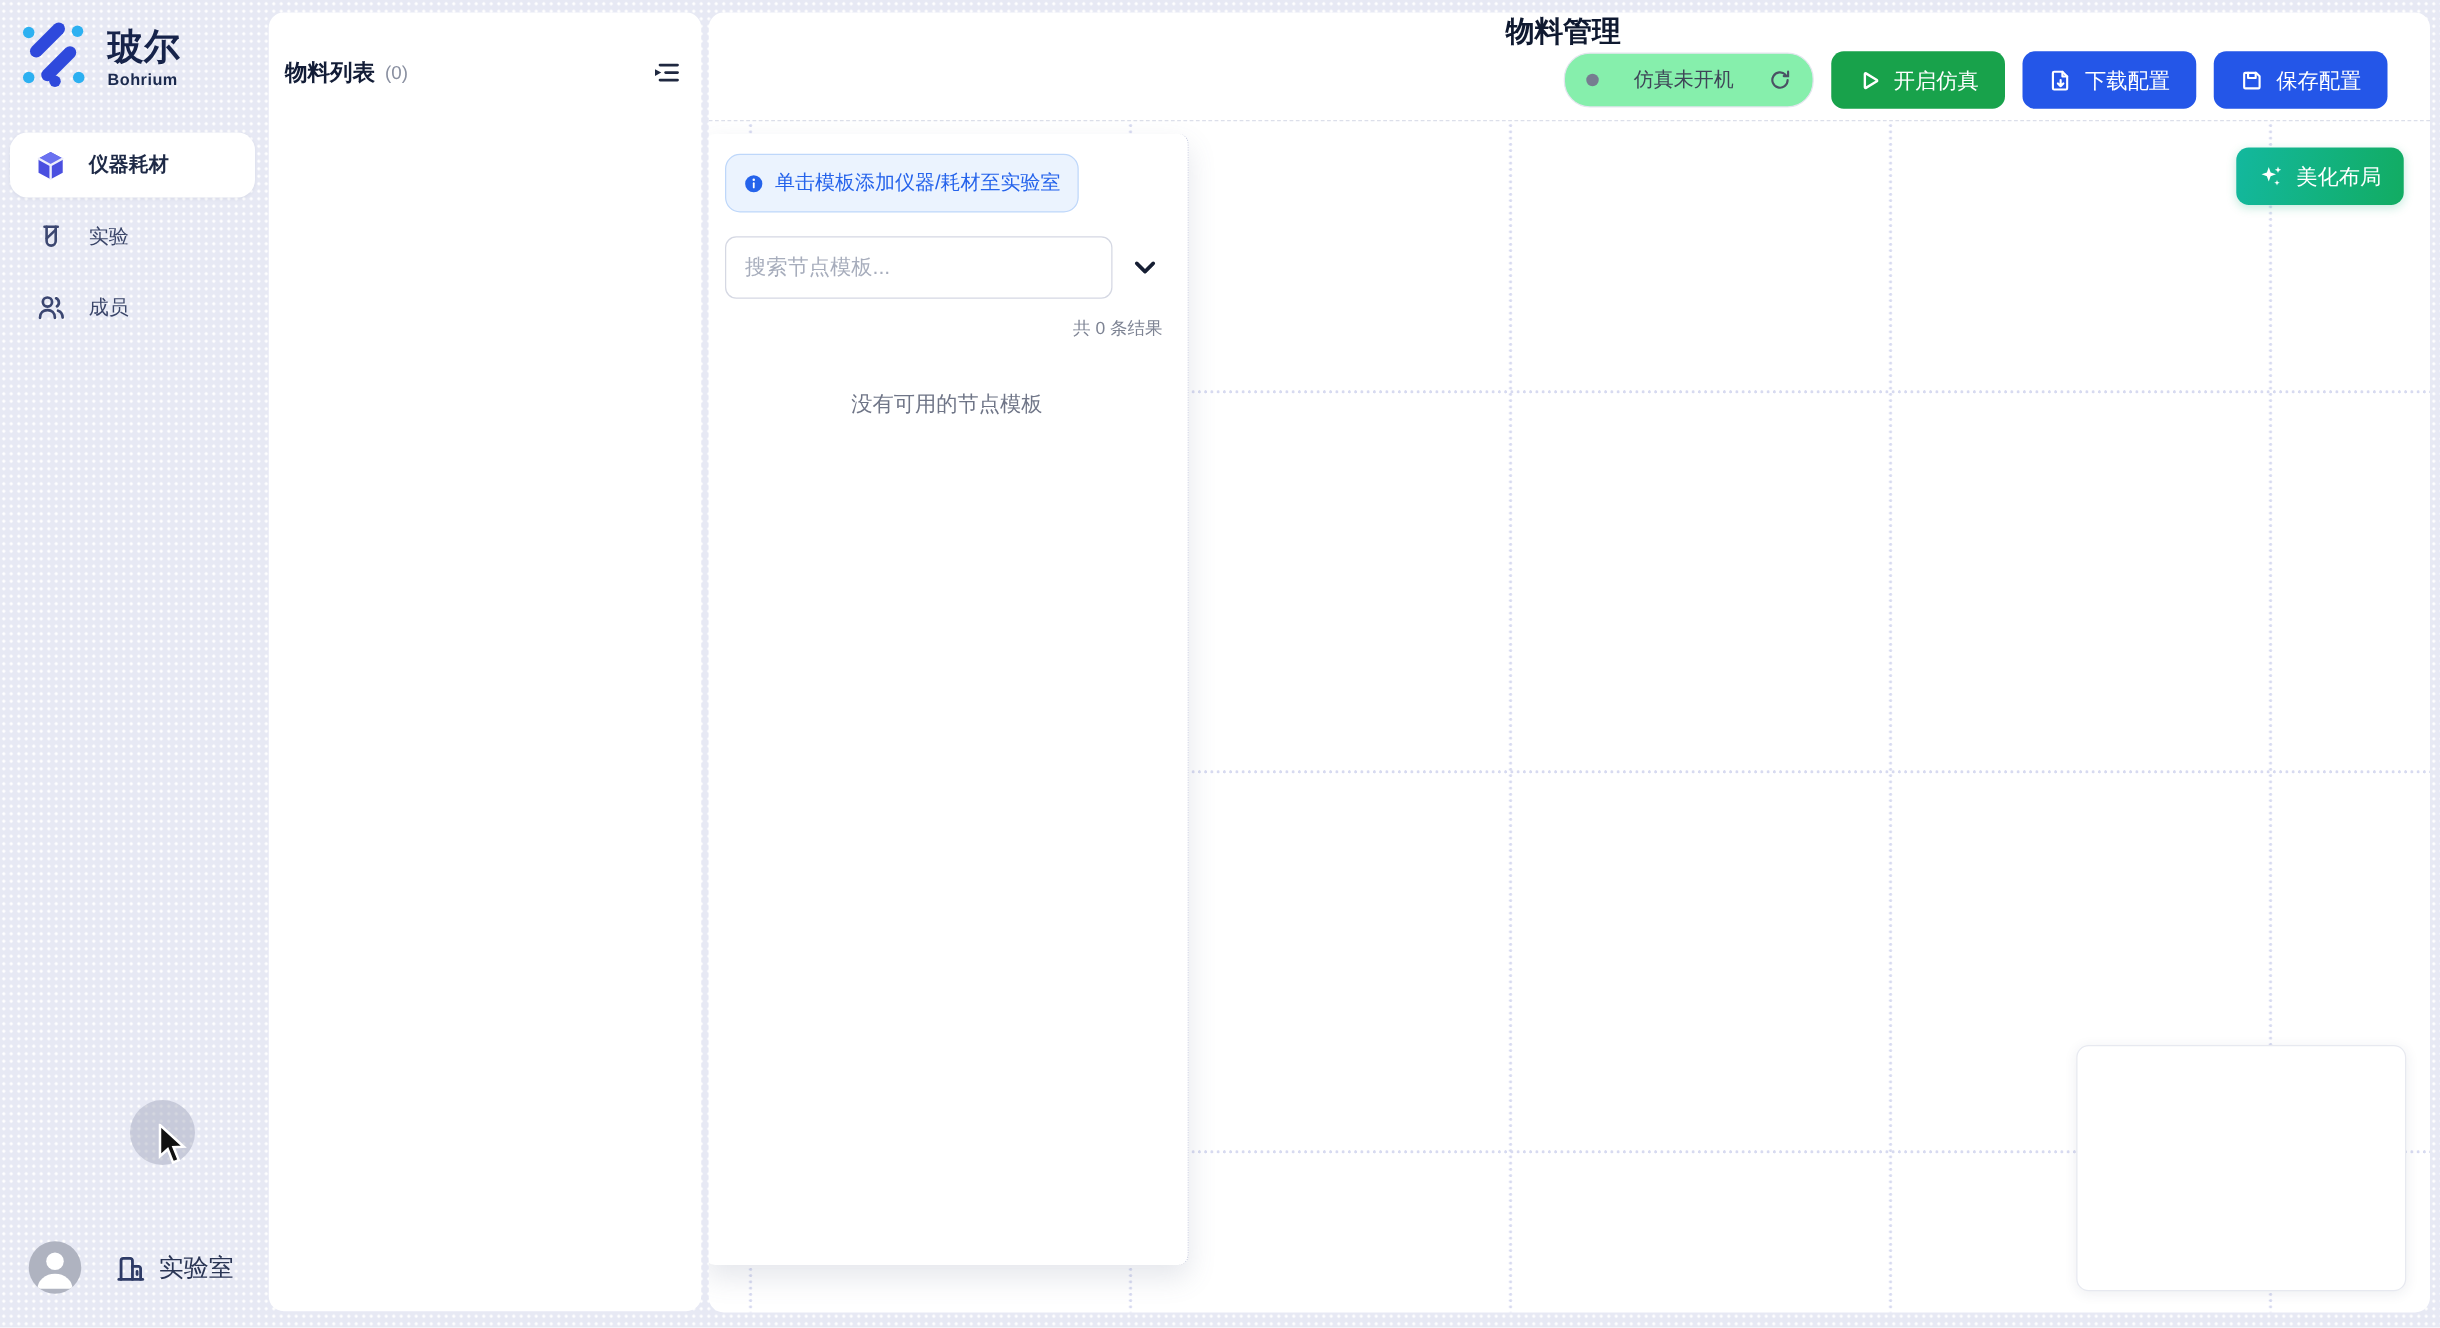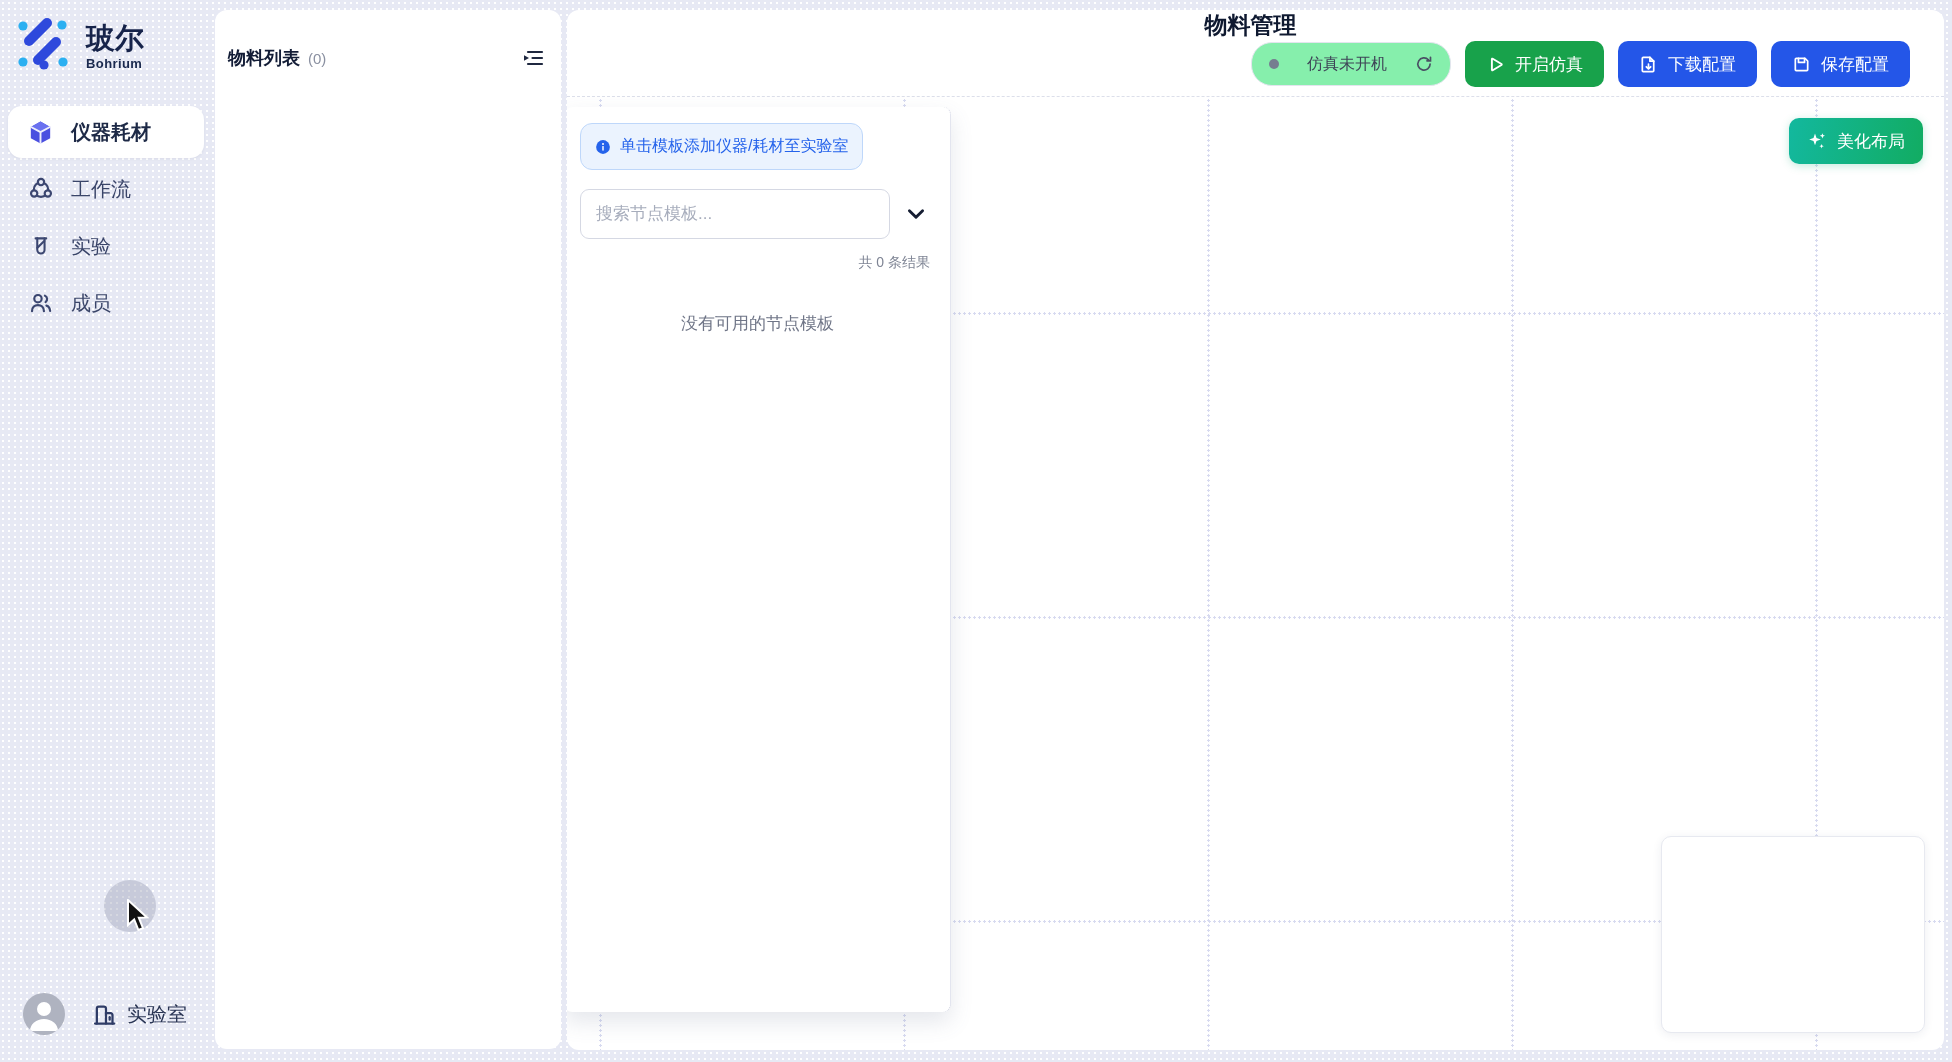--- a/index.html
+++ b/index.html
@@ -12,21 +12,21 @@
     -webkit-font-smoothing:antialiased;
   }
   
   .sidebar{position:absolute;left:0;top:0;width:215px;height:1062px;}
   .logo-row{position:absolute;left:14px;top:15px;display:flex;align-items:flex-start;gap:15px;}
   .logo-mark{width:57px;height:57px;flex:0 0 auto;}
   .brand-name{font-size:29px;font-weight:bold;color:#16234A;line-height:34px;margin-top:6px;}
   .brand-sub{font-size:13px;font-weight:bold;color:#1B2A4E;letter-spacing:.4px;margin-top:1px;}
   .nav{position:absolute;left:8px;top:106px;width:196px;display:flex;flex-direction:column;gap:5px;}
   .nav-item{height:52px;border-radius:14px;display:flex;align-items:center;padding-left:19px;gap:17px;
-    font-size:20px;color:#3A4569;cursor:pointer;}
+    font-size:16px;color:#3A4569;cursor:pointer;}
   .nav-item .nicon{width:27px;height:27px;display:flex;align-items:center;justify-content:center;color:#3B4670;}
   .nav-item.selected{background:#FFFFFF;color:#1D2946;font-weight:bold;box-shadow:0 1px 3px rgba(30,40,90,.07);}
   .sidebar-footer{position:absolute;left:23px;top:993px;display:flex;align-items:center;}
   .avatar{width:42px;height:42px;border-radius:50%;background:#AFB3C0;position:relative;overflow:hidden;flex:0 0 auto;}
   .lab-row{display:flex;align-items:center;gap:9px;margin-left:26px;color:#2A3554;font-size:20px;}
   .lab-row .nicon{width:27px;height:27px;color:#2E3B66;}
   .ripple{position:absolute;left:104px;top:880px;width:52px;height:52px;border-radius:50%;
     background:#9AA0B4;opacity:.42;}
   .cursor{position:absolute;left:126px;top:899px;width:24px;height:34px;z-index:50;}
   
@@ -103,31 +103,20 @@
         <svg viewBox="0 0 24 24" width="27" height="27">
           <path d="M12 2.3 20.6 7v10L12 21.7 3.4 17V7Z" fill="#4A4FE0"></path>
           <path d="M12 2.3 20.6 7 12 11.7 3.4 7Z" fill="#6A71F0"></path>
           <path d="M12 11.7v9.6 M12 11.7 3.6 7.1 M12 11.7l8.4-4.6" stroke="#EDEEFB" stroke-width="1.7" fill="none" stroke-linecap="round"></path>
         </svg>
       </span>
       <span>仪器耗材</span>
     </div>
     <div class="nav-item">
       <span class="nicon">
-        <svg viewBox="0 0 24 24" width="26" height="26" fill="none" stroke="currentColor" stroke-width="2">
-          <circle cx="12" cy="12.6" r="6.7"></circle>
-          <circle cx="12" cy="5.6" r="2.9" fill="#E8EAF5"></circle>
-          <circle cx="5.7" cy="16.2" r="2.9" fill="#E8EAF5"></circle>
-          <circle cx="18.3" cy="16.2" r="2.9" fill="#E8EAF5"></circle>
-        </svg>
-      </span>
-      <span>工作流</span>
-    </div>
-    <div class="nav-item">
-      <span class="nicon">
         <svg viewBox="0 0 24 24" width="25" height="25" fill="none" stroke="currentColor" stroke-width="2" stroke-linecap="round">
           <path d="M8.9 4.2v11a3.5 3.5 0 0 0 7 0v-11"></path>
           <path d="M7.3 4.2h10.2"></path>
           <path d="M9 13.2 15.6 6.8"></path>
         </svg>
       </span>
       <span>实验</span>
     </div>
     <div class="nav-item">
       <span class="nicon">

